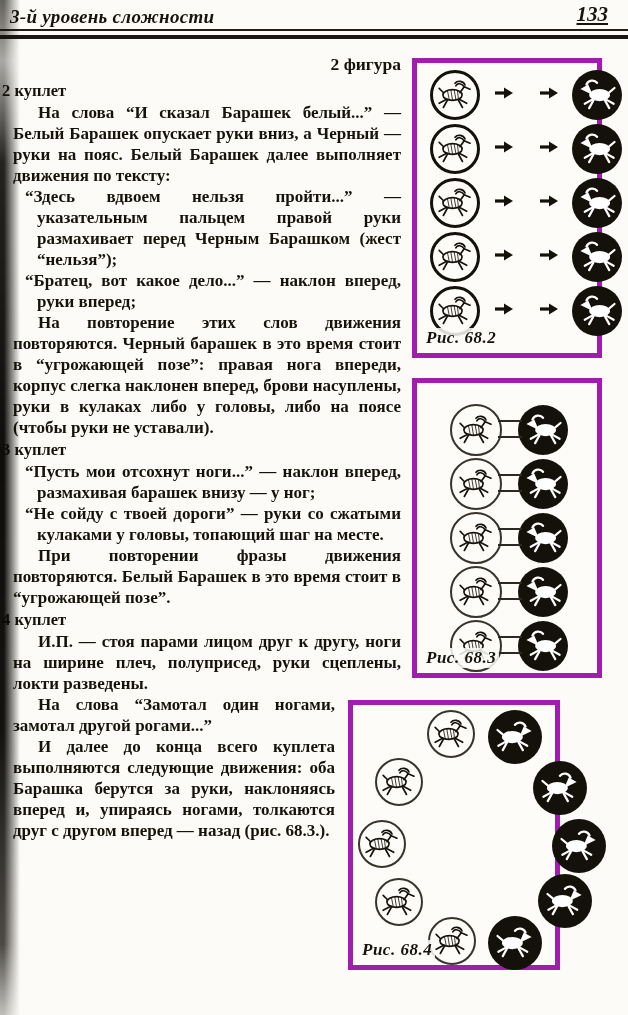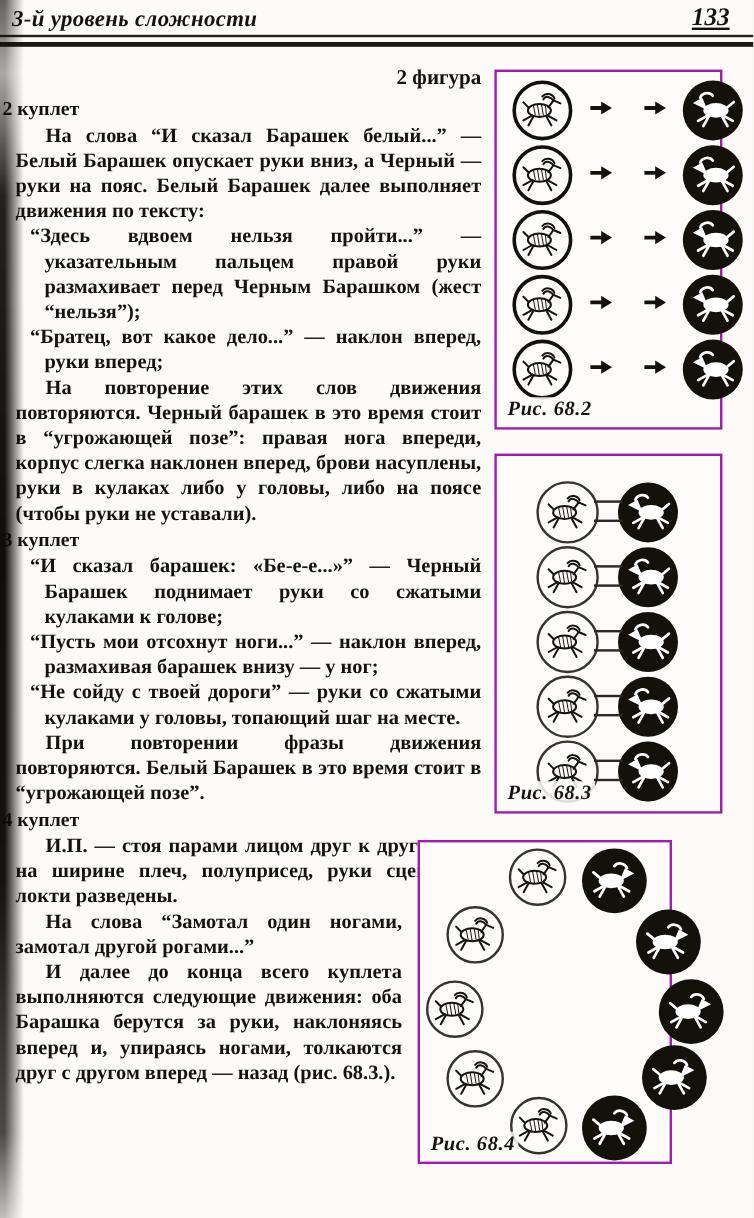--- a/index.html
+++ b/index.html
@@ -34,21 +34,21 @@
     font-size:17px; font-weight:bold; line-height:21px; text-align:justify;
     text-justify:inter-word;
   }
   .fig-head { text-align:right; font-size:17.5px; font-weight:bold; margin:8px 0 5px; }
   .verse-label { margin:1px 0 1px -11px; font-size:16.5px; }
   p.para  { margin:0; text-indent:25px; }
   p.quote { margin:0; padding-left:24px; text-indent:-12px; }
   .fig4-intrusion { float:right; width:66px; height:288px; }
 
   
-  .fig { position:absolute; background:#fdfcf9; border:2px solid #a21caf; box-sizing:border-box; z-index:2; }
+  .fig { position:absolute; background:#fdfcf9; border:5px solid #a21caf; box-sizing:border-box; z-index:2; }
   .fig2 { left:412px; top:58px;  width:190px; height:300px; padding-top:5px; }
   .fig3 { left:412px; top:378px; width:190px; height:300px; padding-top:20px; }
   .fig4 { left:348px; top:700px; width:212px; height:270px; }
   .fig-label {
     position:absolute; left:9px; bottom:5px;
     font-style:italic; font-weight:bold; font-size:17px; letter-spacing:.5px;
     background:rgba(253,252,249,.85); padding-right:3px;
   }
   .row2 { display:flex; align-items:center; height:54px; padding-left:13px; }
   .row3 { display:flex; align-items:center; height:54px; padding-left:33px; }
@@ -86,21 +86,20 @@
 
   <div class="text-col">
     <div class="fig-head">2 фигура</div>
     <div class="verse-label">2 куплет</div>
     <p class="para">На слова “И сказал Барашек белый...” — Белый Барашек опускает руки вниз, а Черный — руки на пояс. Белый Барашек далее выполняет движения по тексту:</p>
     <p class="quote">“Здесь вдвоем нельзя пройти...” — указательным пальцем правой руки размахивает перед Черным Барашком (жест “нельзя”);</p>
     <p class="quote">“Братец, вот какое дело...” — наклон вперед, руки вперед;</p>
     <p class="para">На повторение этих слов движения повторяются. Черный барашек в это время стоит в “угрожающей позе”: правая нога впереди, корпус слегка наклонен вперед, брови насуплены, руки в кулаках либо у головы, либо на поясе (чтобы руки не уставали).</p>
 
     <div class="verse-label">3 куплет</div>
-    <p class="quote">“И сказал барашек: «Бе-е-е...»” — Черный Барашек поднимает руки со сжатыми кулаками к голове;</p>
     <p class="quote">“Пусть мои отсохнут ноги...” — наклон вперед, размахивая барашек внизу — у ног;</p>
     <p class="quote">“Не сойду с твоей дороги” — руки со сжатыми кулаками у головы, топающий шаг на месте.</p>
     <p class="para">При повторении фразы движения повторяются. Белый Барашек в это время стоит в “угрожающей позе”.</p>
 
     <div class="verse-label">4 куплет</div>
     <p class="para">И.П. — стоя парами лицом друг к другу, ноги на ширине плеч, полуприсед, руки сцеплены, локти разведены.</p>
 
     <div class="fig4-intrusion"></div>
 
     <p class="para">На слова “Замотал один ногами, замотал другой рогами...”</p>

